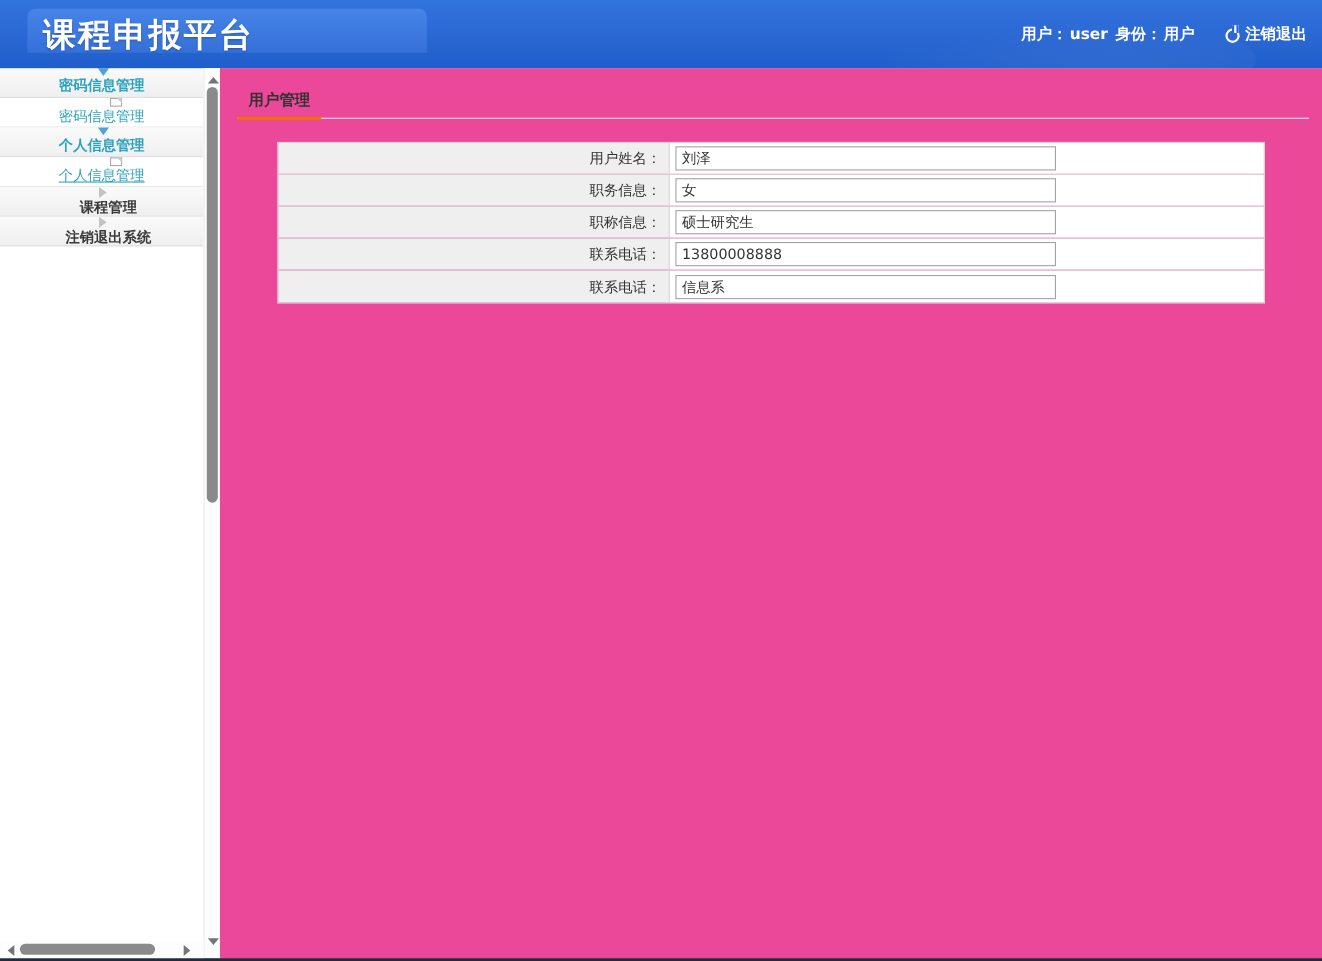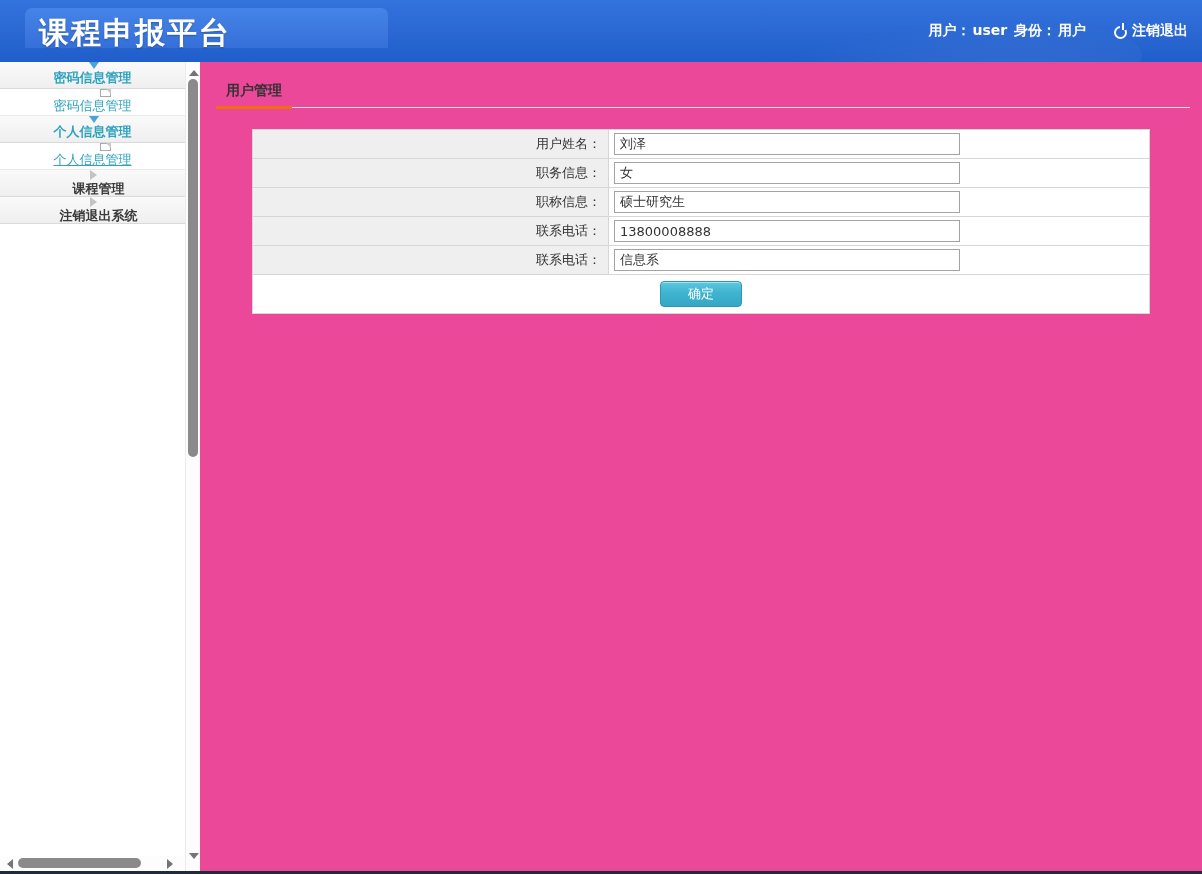--- a/index.html
+++ b/index.html
@@ -161,23 +161,20 @@
           <div class="fcell-input">
             <input class="finput" type="text" value="13800008888" style="">
           </div>
         </div>
         <div class="frow">
           <div class="fcell-label">联系电话：</div>
           <div class="fcell-input">
             <input class="finput" type="text" value="信息系" style="">
           </div>
         </div>
-        <div class="frow button-row">
-          <button class="confirm-btn">确定</button>
-        </div>
       </div>
     </main>
   </div>
 
   <div class="hscrollbar">
     <div class="h-left"></div>
     <div class="h-thumb"></div>
     <div class="h-right"></div>
   </div>
 

